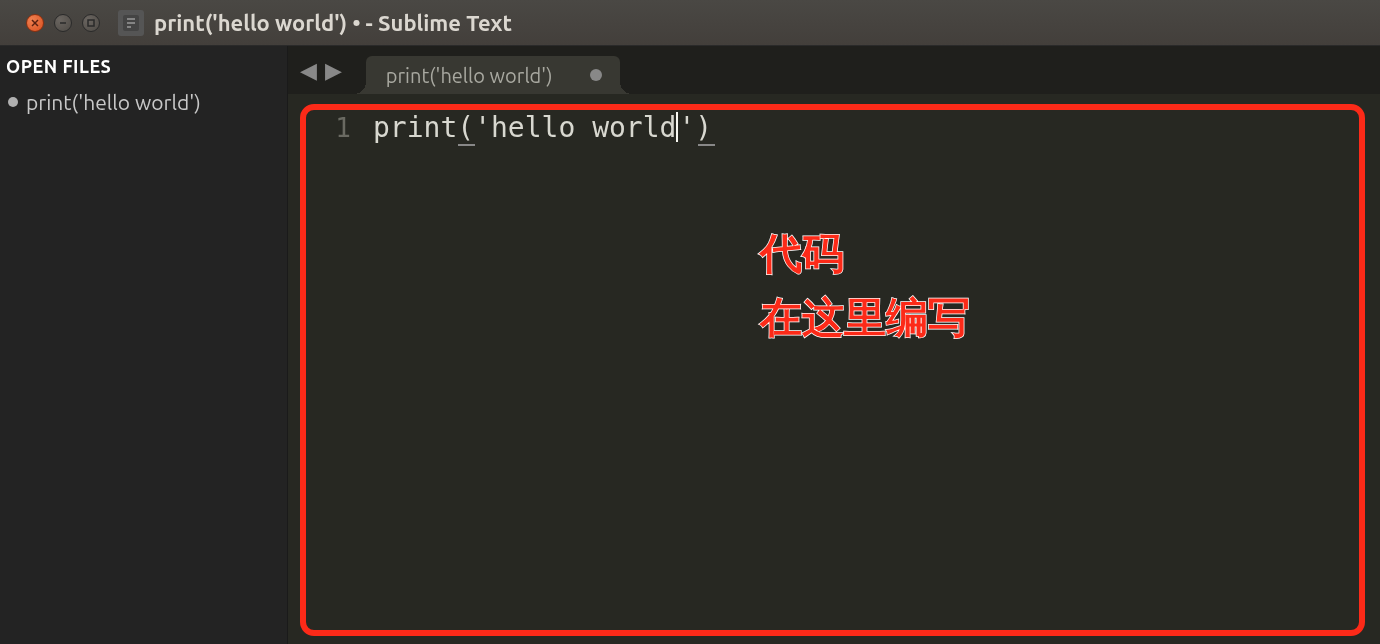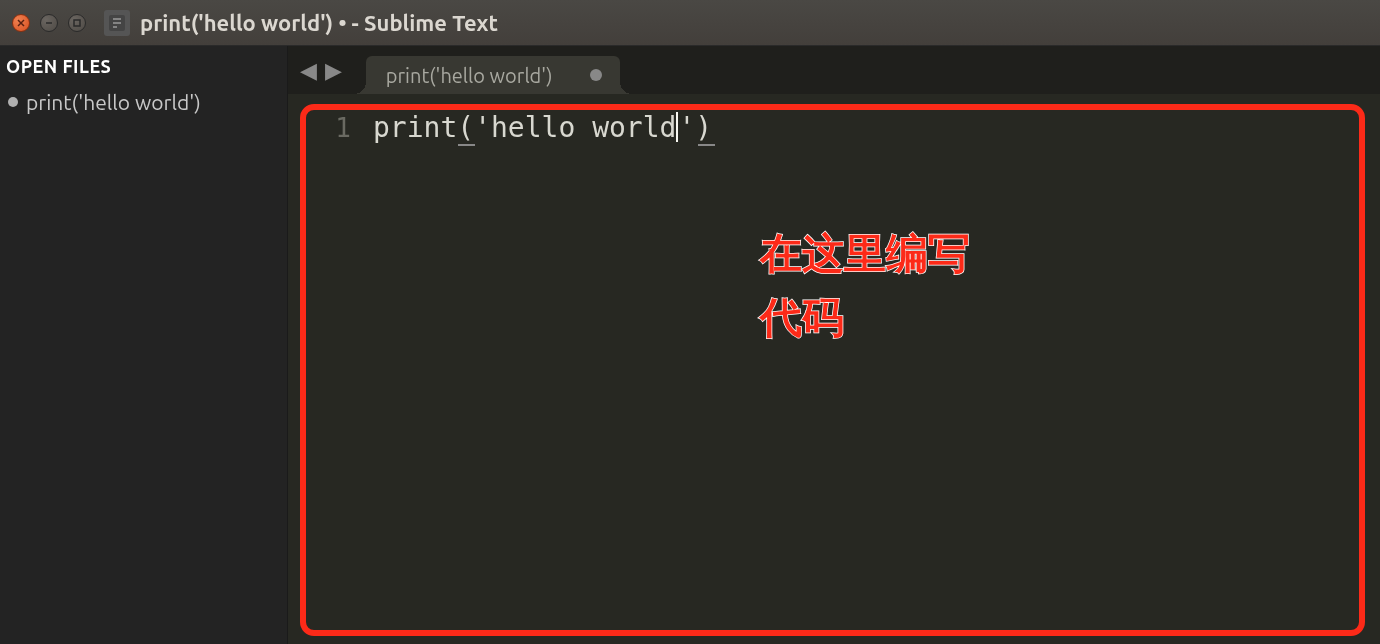--- a/index.html
+++ b/index.html
@@ -13,21 +13,21 @@
       width: 1380px;
       height: 644px;
       overflow: hidden;
       position: relative;
     }
     .titlebar {
       height: 46px;
       background: linear-gradient(to bottom, #4a4844, #433f3b);
       display: flex;
       align-items: center;
-      padding: 0 12px;
+      padding: 0 26px;
       border-bottom: 1px solid #2a2a2a;
     }
     .window-controls {
       display: flex;
       gap: 10px;
       margin-right: 18px;
     }
     .window-btn {
       width: 18px;
       height: 18px;
@@ -280,17 +280,17 @@
       <div class="gutter">
         <div class="line-number">1</div>
       </div>
       <div class="code-area">
         <div class="code-line"><span>print('hello world<span class="cursor"></span>')</span><div class="bracket-underline" style="left: 85px; width: 17px;"></div><div class="bracket-underline" style="left: 325px; width: 17px;"></div></div>
       </div>
     </div>
 
     <div class="highlight-box" style="left:12px; top:58px; width:1065px; height:532px;"></div>
     <div class="annotation" style="left:472px; top:175px;">
+      <div>代码</div>
       <div>在这里编写</div>
-      <div>代码</div>
     </div>
   </div>
 </div>
 
 </body></html>

